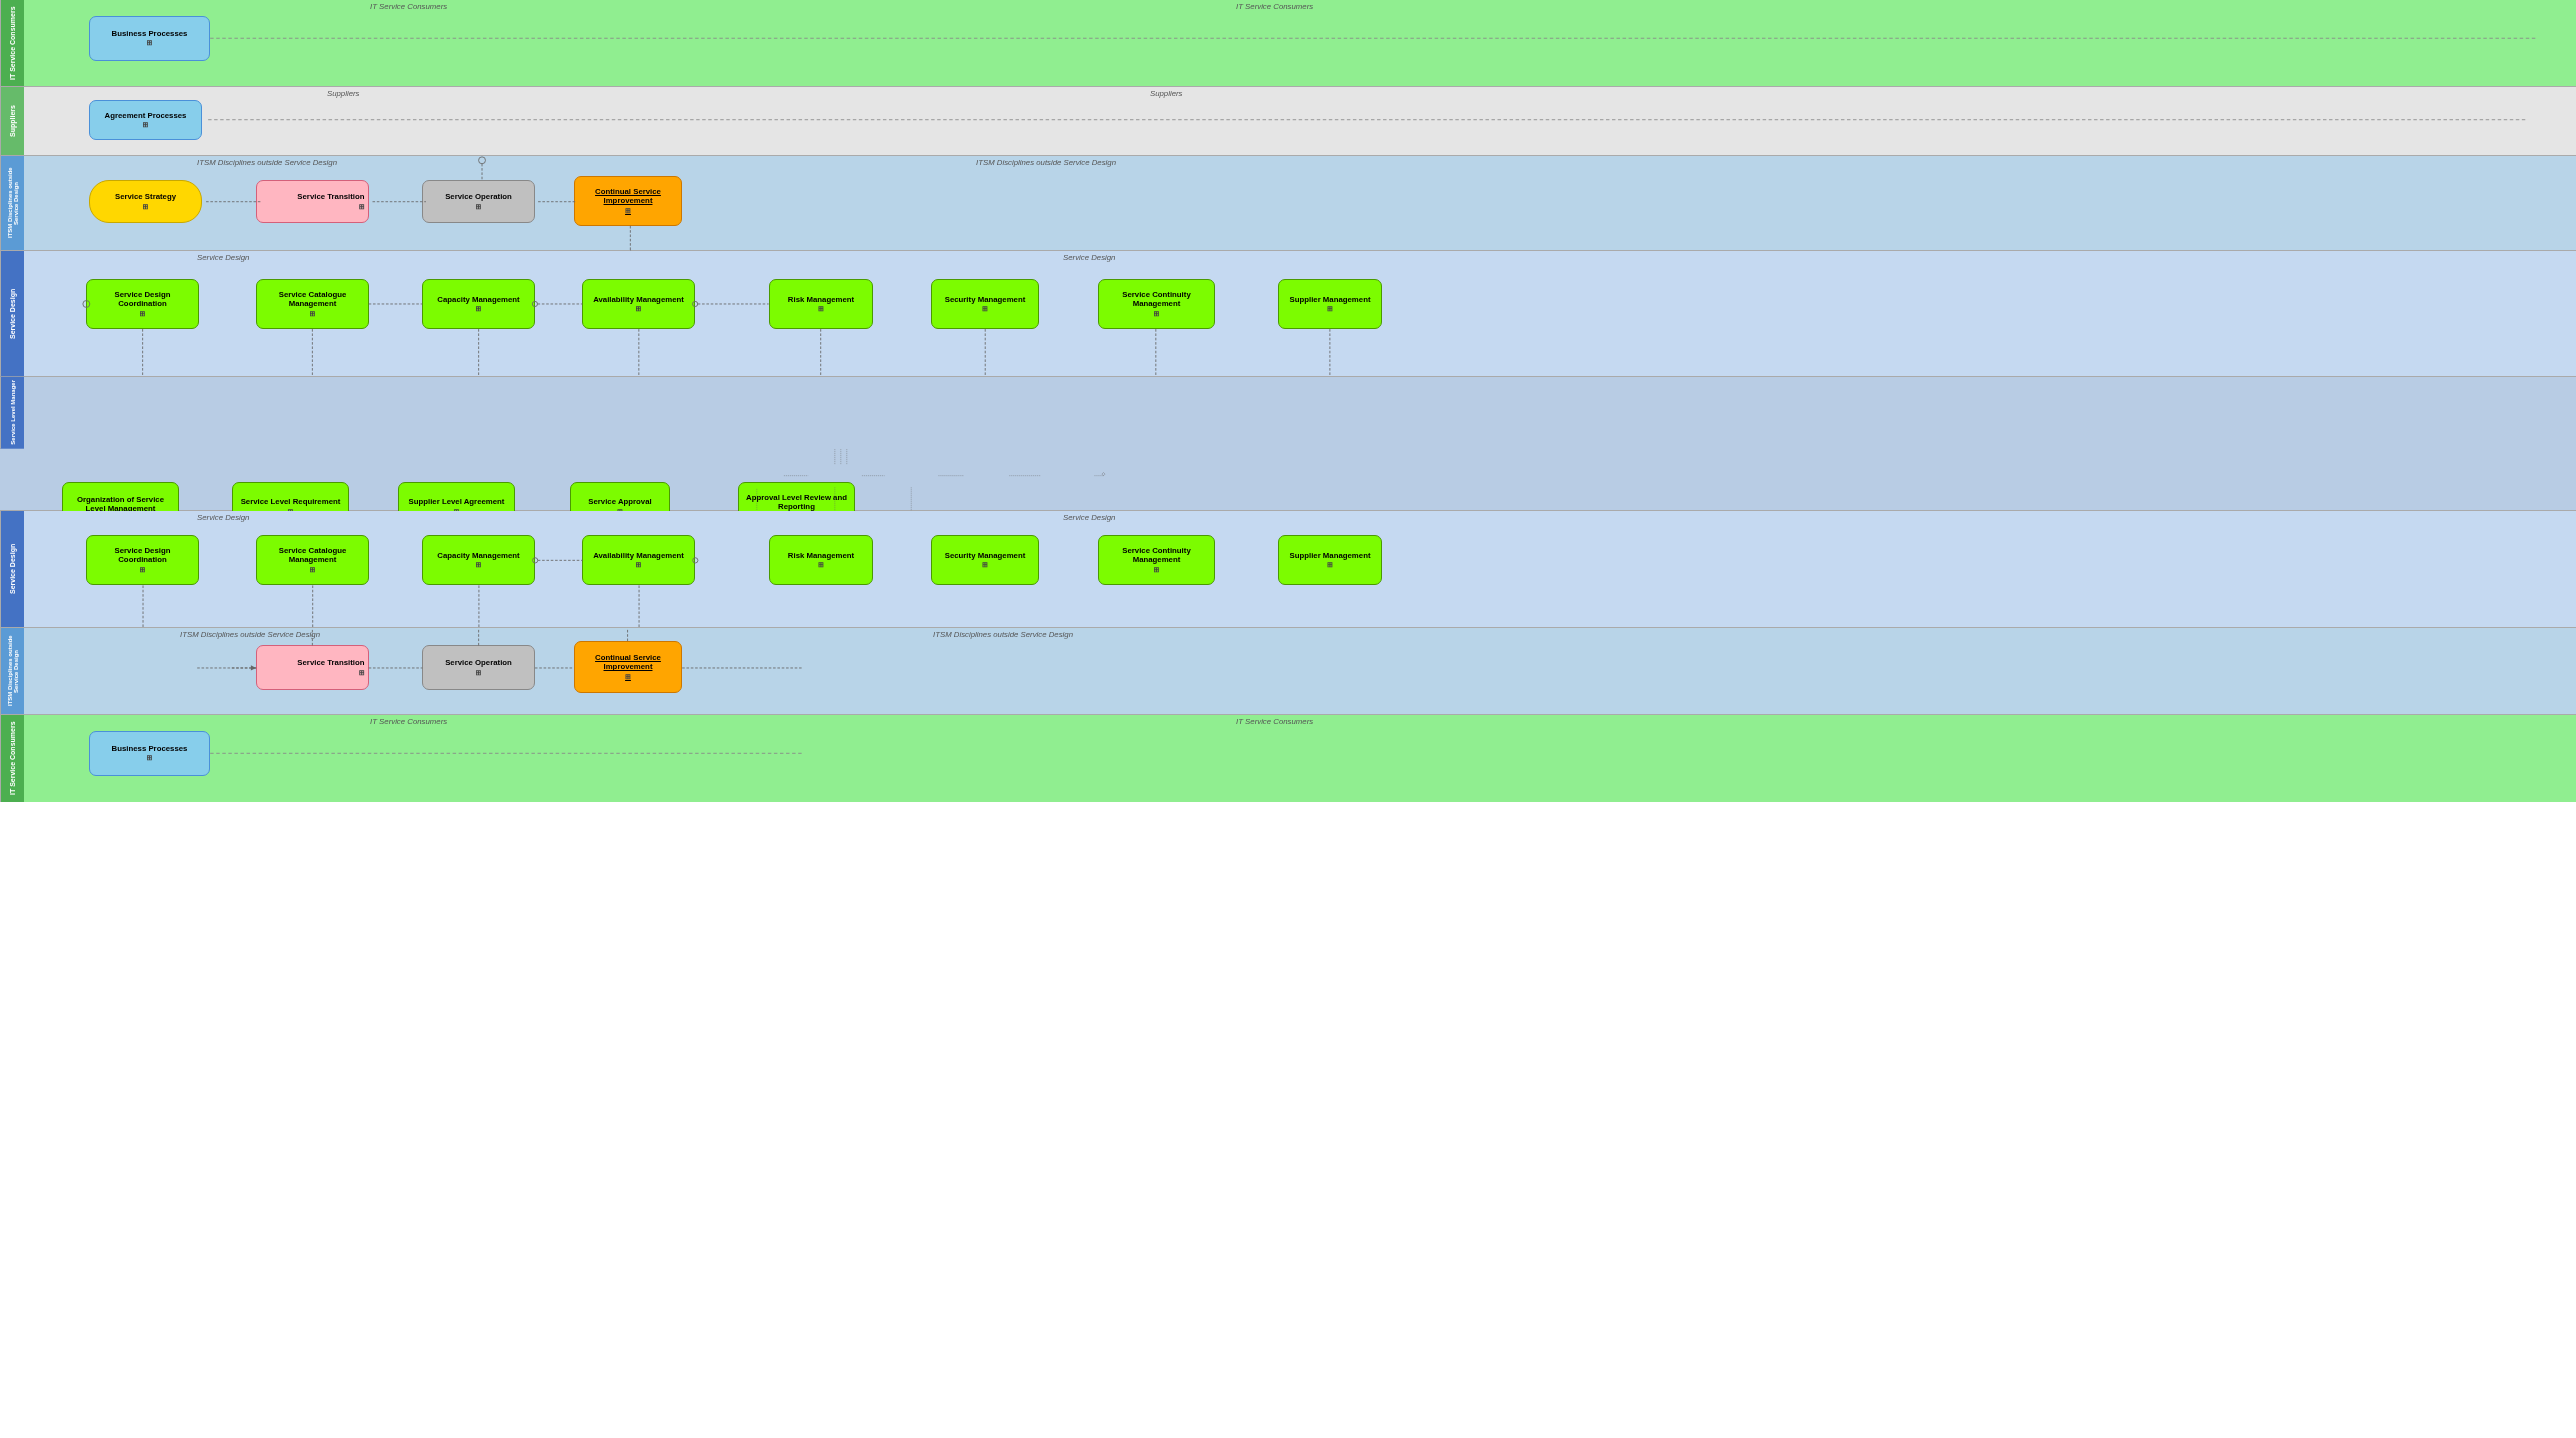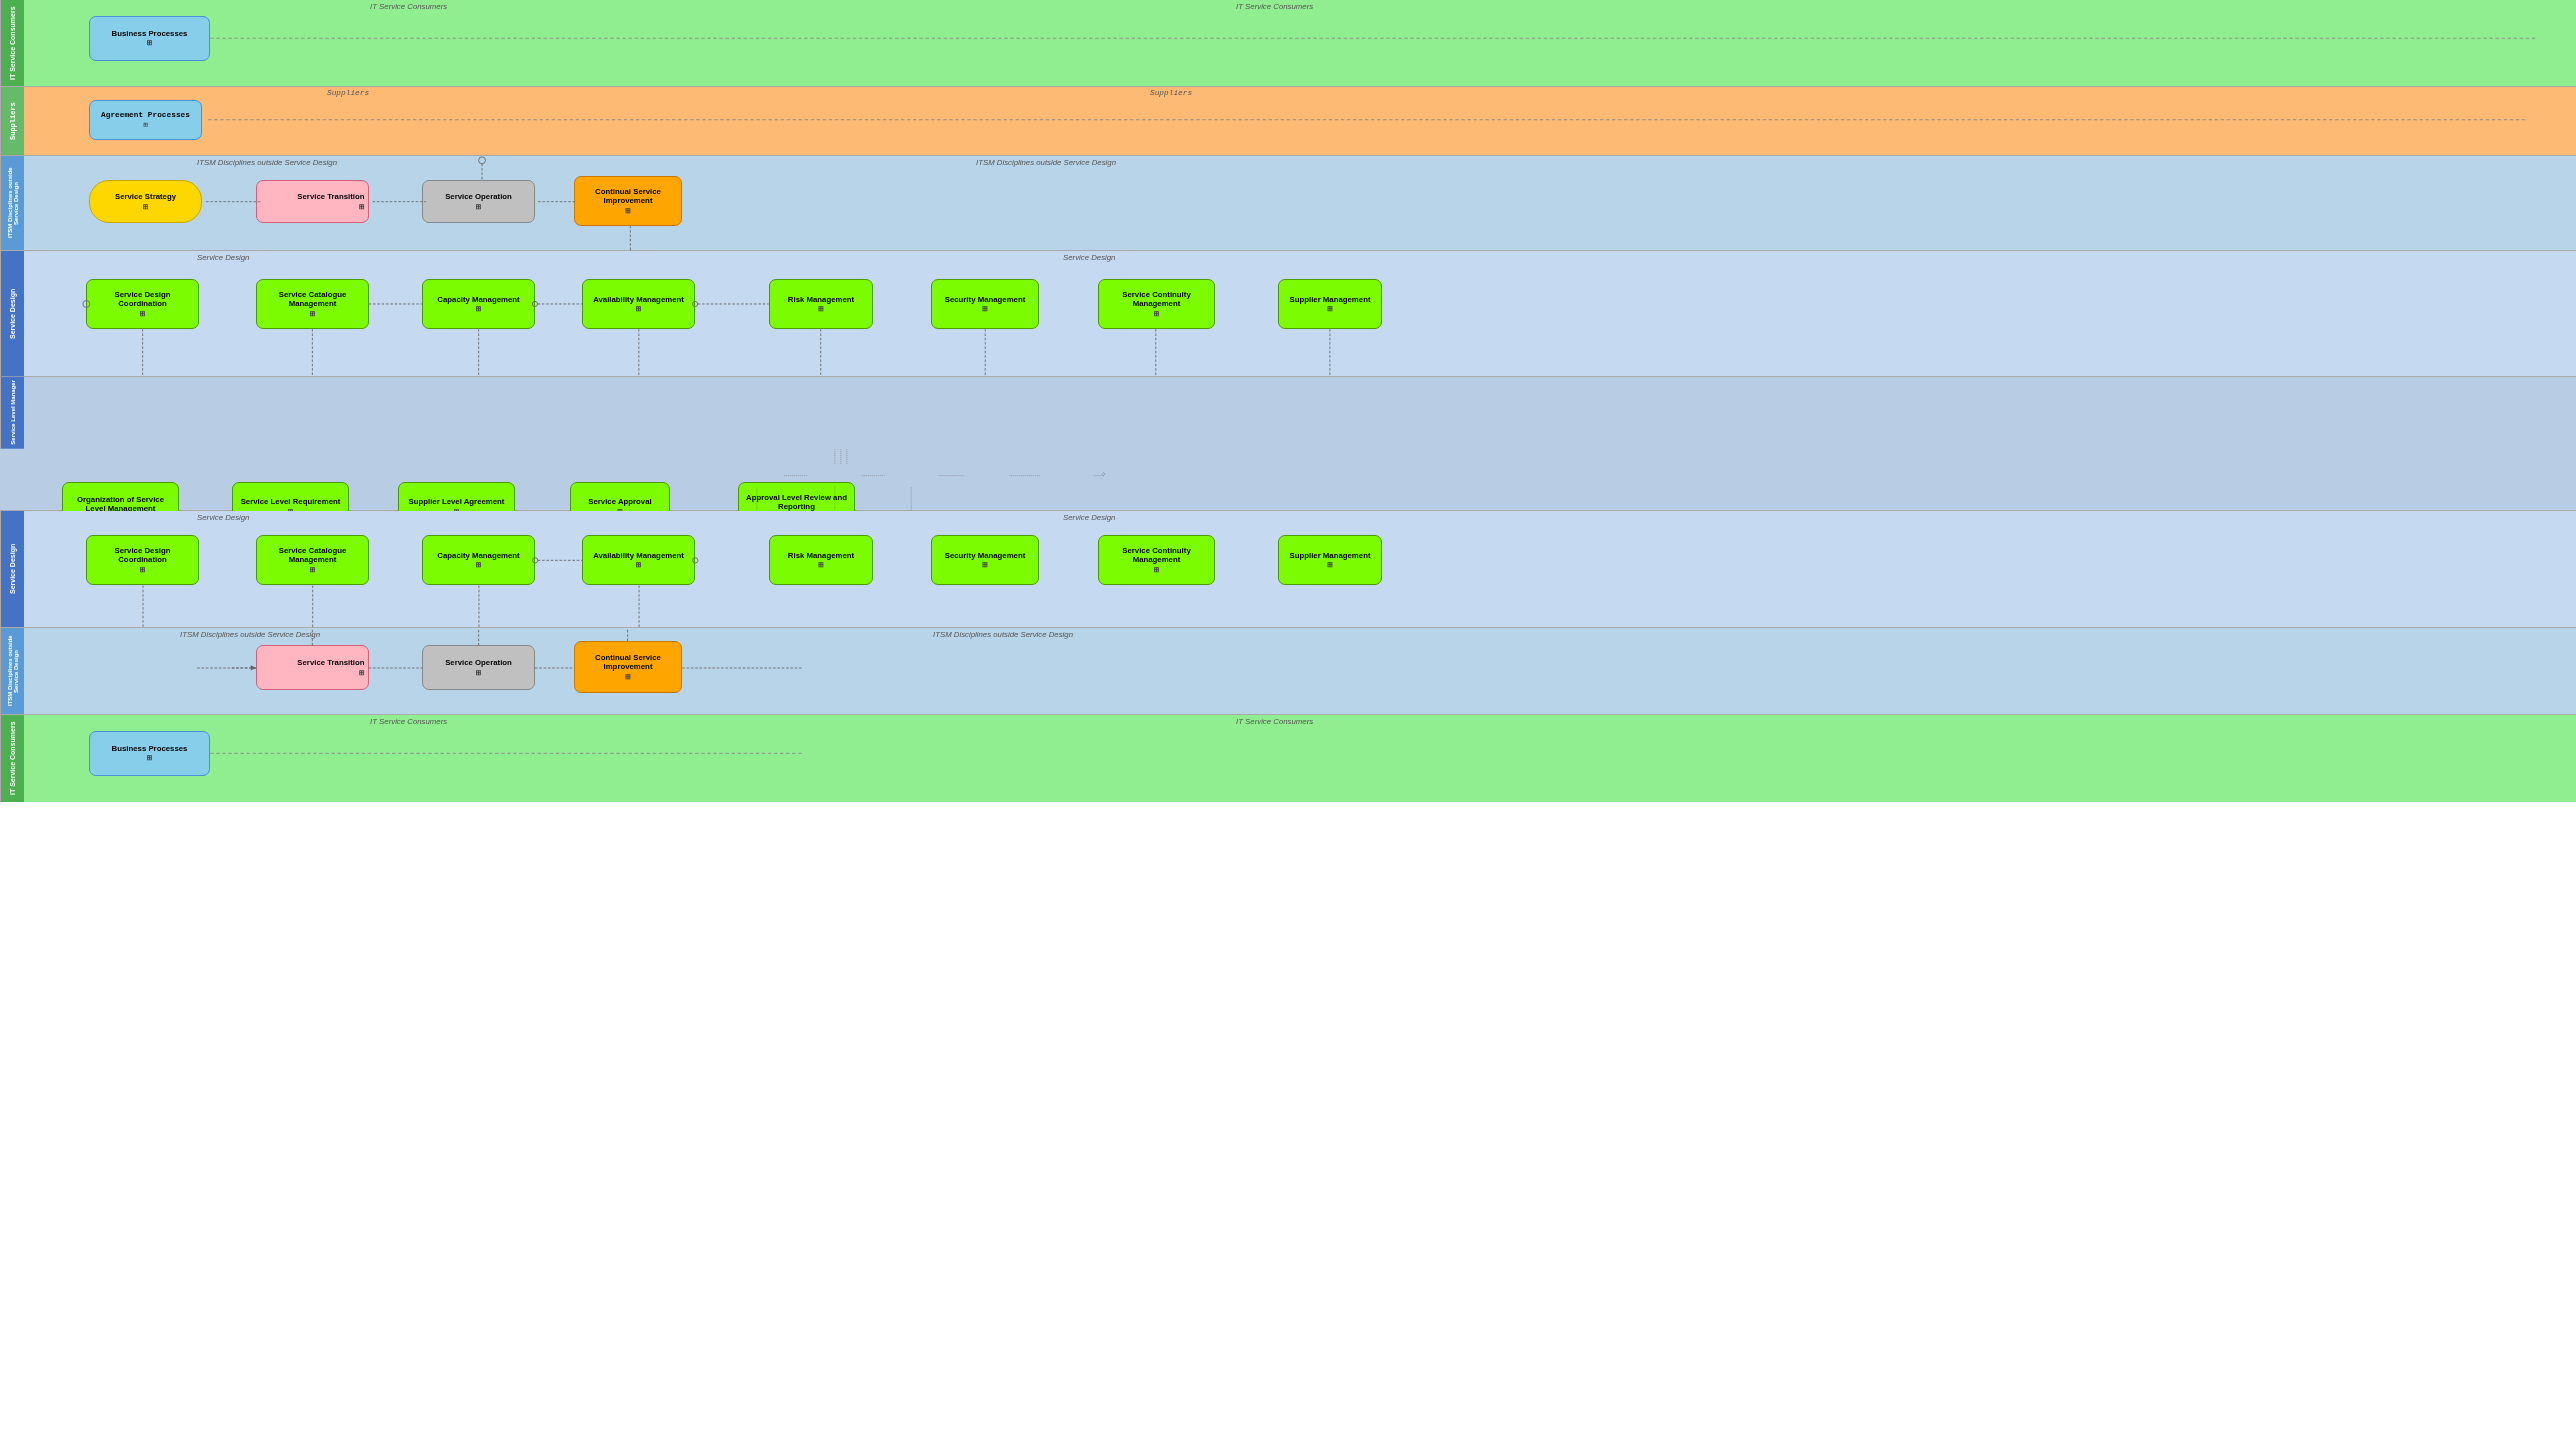--- a/index.html
+++ b/index.html
@@ -69,21 +69,21 @@
     .process-box .expand-icon {
       font-size: 7px;
       margin-top: 1.7px;
       color: #444;
     }
     
     .box-blue { background: #87CEEB; border-color: #4a90d9; }
     .box-yellow { background: #FFD700; border-color: #c8a800; }
     .box-pink { background: #FFB6C1; border-color: #d4607a; align-items: flex-end; }
     .box-gray { background: #C0C0C0; border-color: #888; }
-    .box-orange { background: #FFA500; border-color: #cc7700; }
+    .box-orange { background: #FFA500; border-color: #cc7700; text-decoration: underline; }
     .box-green { background: #7CFC00; border-color: #4a9a00; }
 
     
     .scroll-wrapper {
       overflow: auto;
       width: 100vw;
       height: 100vh;
     }
   </style>
 </head>
@@ -102,21 +102,21 @@
         <span>Business Processes</span>
         <span class="expand-icon">⊞</span>
       </div>
 
       <svg style="position:absolute;top:0;left:0;width:100%;height:100%;pointer-events:none;overflow:visible;" viewBox="0 0 2947 99" width="2552" height="86">
         <line x1="215" y1="44" x2="2900" y2="44" stroke="#888" stroke-width="1" stroke-dasharray="4,3"></line>
       </svg>
     </div>
   </div>
 
-  <div class="swim-lane" style="height:69px; background:#fdba74;font-family:Liberation Mono, monospace;">
+  <div class="swim-lane" style="height:69px; background:#e5e5e5;">
     <div class="lane-label" style="background:#66BB6A; color:white; font-size:7px;">Suppliers</div>
     <div class="lane-content" style="position:relative;">
       <span class="section-header" style="left:303px;">Suppliers</span>
       <span class="section-header" style="left:1126px;">Suppliers</span>
       <div class="process-box box-blue" style="left:65px; top:13px; width:113px; height:40px;">
         <span>Agreement Processes</span>
         <span class="expand-icon">⊞</span>
       </div>
       <svg style="position:absolute;top:0;left:0;width:100%;height:100%;pointer-events:none;overflow:visible;" viewBox="0 0 2947 79" width="2552" height="68">
         <line x1="205" y1="38" x2="2900" y2="38" stroke="#888" stroke-width="1" stroke-dasharray="4,3"></line>

